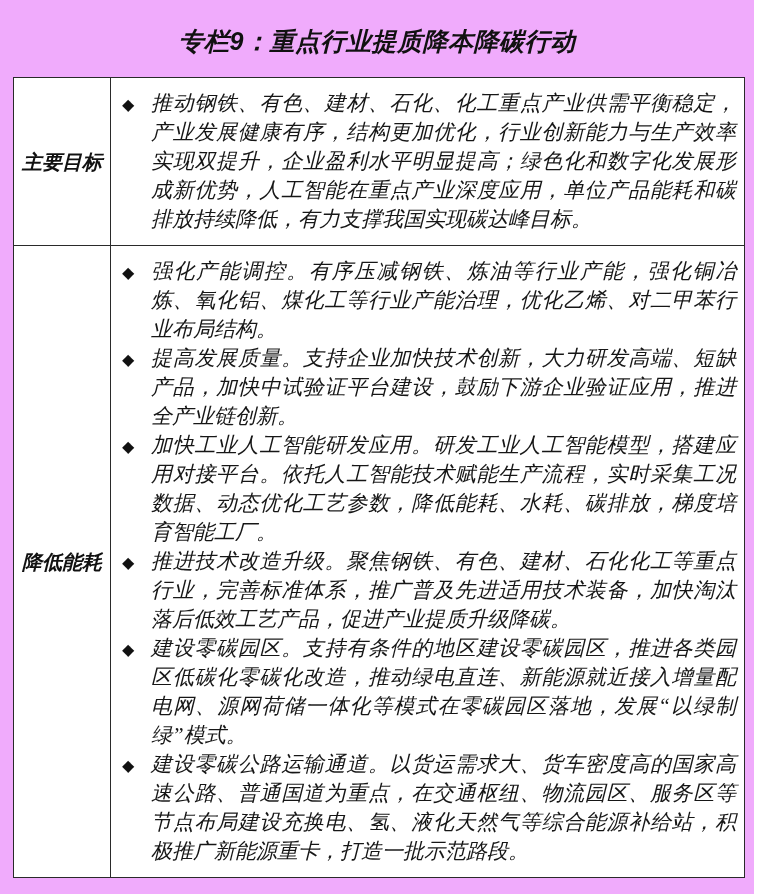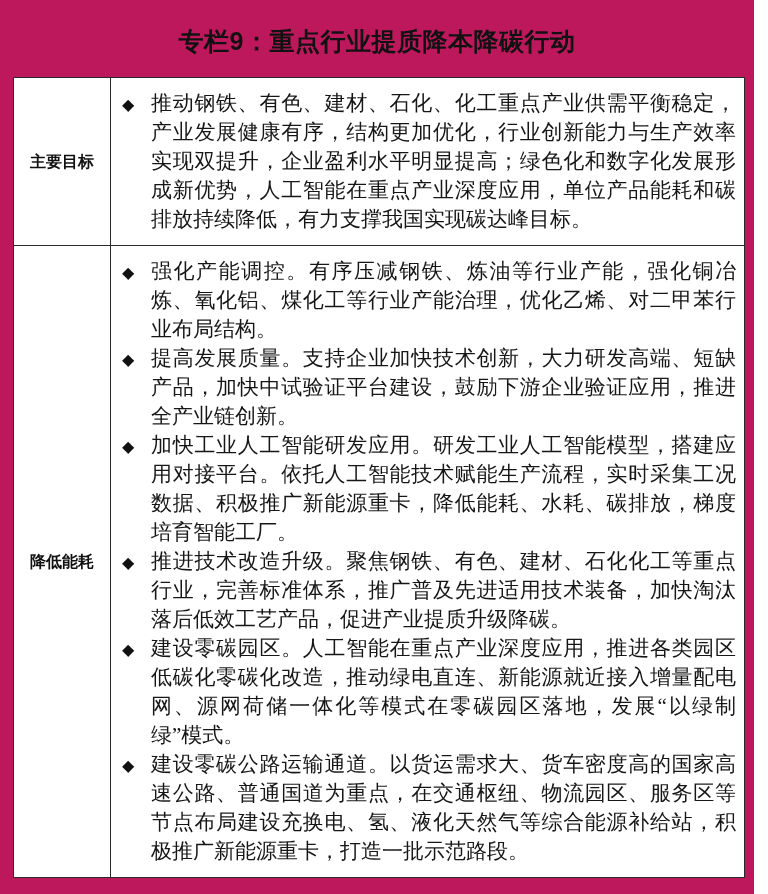--- a/index.html
+++ b/index.html
@@ -10,21 +10,22 @@
   body {
     width: 768px;
     height: 894px;
     color: #1a1a1a;
     font-family: "Liberation Serif", serif;
     overflow: hidden;
   }
   .page {
     width: 754px;
     height: 894px;
-    background: #be185d;
+    background: #f0abfc;
+    font-style: italic;
   }
   .doc-title {
     margin: 0;
     padding-top: 27px;
     padding-bottom: 21px;
     text-align: center;
     font-family: "Liberation Sans", sans-serif;
     font-weight: 700;
     font-size: 25px;
     line-height: 29px;
@@ -41,21 +42,21 @@
   table.box-table th,
   table.box-table td {
     border: 1.5px solid #2a2a2a;
   }
   .label-cell {
     width: 92px;
     vertical-align: middle;
     text-align: center;
     font-family: "Liberation Sans", sans-serif;
     font-weight: 700;
-    font-size: 16px;
+    font-size: 20px;
     line-height: 26px;
     color: #111111;
     padding: 0 2px;
   }
   .content-cell {
     vertical-align: top;
     padding: 11px 8px 11px 0;
   }
   ul.bullet-list {
     list-style: none;
@@ -109,29 +110,29 @@
             <li>
               <span class="bullet-glyph">◆</span>
               <span>强化产能调控。有序压减钢铁、炼油等行业产能，强化铜冶炼、氧化铝、煤化工等行业产能治理，优化乙烯、对二甲苯行业布局结构。</span>
             </li>
             <li>
               <span class="bullet-glyph">◆</span>
               <span>提高发展质量。支持企业加快技术创新，大力研发高端、短缺产品，加快中试验证平台建设，鼓励下游企业验证应用，推进全产业链创新。</span>
             </li>
             <li>
               <span class="bullet-glyph">◆</span>
-              <span>加快工业人工智能研发应用。研发工业人工智能模型，搭建应用对接平台。依托人工智能技术赋能生产流程，实时采集工况数据、积极推广新能源重卡，降低能耗、水耗、碳排放，梯度培育智能工厂。</span>
+              <span>加快工业人工智能研发应用。研发工业人工智能模型，搭建应用对接平台。依托人工智能技术赋能生产流程，实时采集工况数据、动态优化工艺参数，降低能耗、水耗、碳排放，梯度培育智能工厂。</span>
             </li>
             <li>
               <span class="bullet-glyph">◆</span>
               <span>推进技术改造升级。聚焦钢铁、有色、建材、石化化工等重点行业，完善标准体系，推广普及先进适用技术装备，加快淘汰落后低效工艺产品，促进产业提质升级降碳。</span>
             </li>
             <li>
               <span class="bullet-glyph">◆</span>
-              <span>建设零碳园区。人工智能在重点产业深度应用，推进各类园区低碳化零碳化改造，推动绿电直连、新能源就近接入增量配电网、源网荷储一体化等模式在零碳园区落地，发展“以绿制绿”模式。</span>
+              <span>建设零碳园区。支持有条件的地区建设零碳园区，推进各类园区低碳化零碳化改造，推动绿电直连、新能源就近接入增量配电网、源网荷储一体化等模式在零碳园区落地，发展“以绿制绿”模式。</span>
             </li>
             <li>
               <span class="bullet-glyph">◆</span>
               <span>建设零碳公路运输通道。以货运需求大、货车密度高的国家高速公路、普通国道为重点，在交通枢纽、物流园区、服务区等节点布局建设充换电、氢、液化天然气等综合能源补给站，积极推广新能源重卡，打造一批示范路段。</span>
             </li>
           </ul>
         </td>
       </tr>
     </tbody>
   </table>

